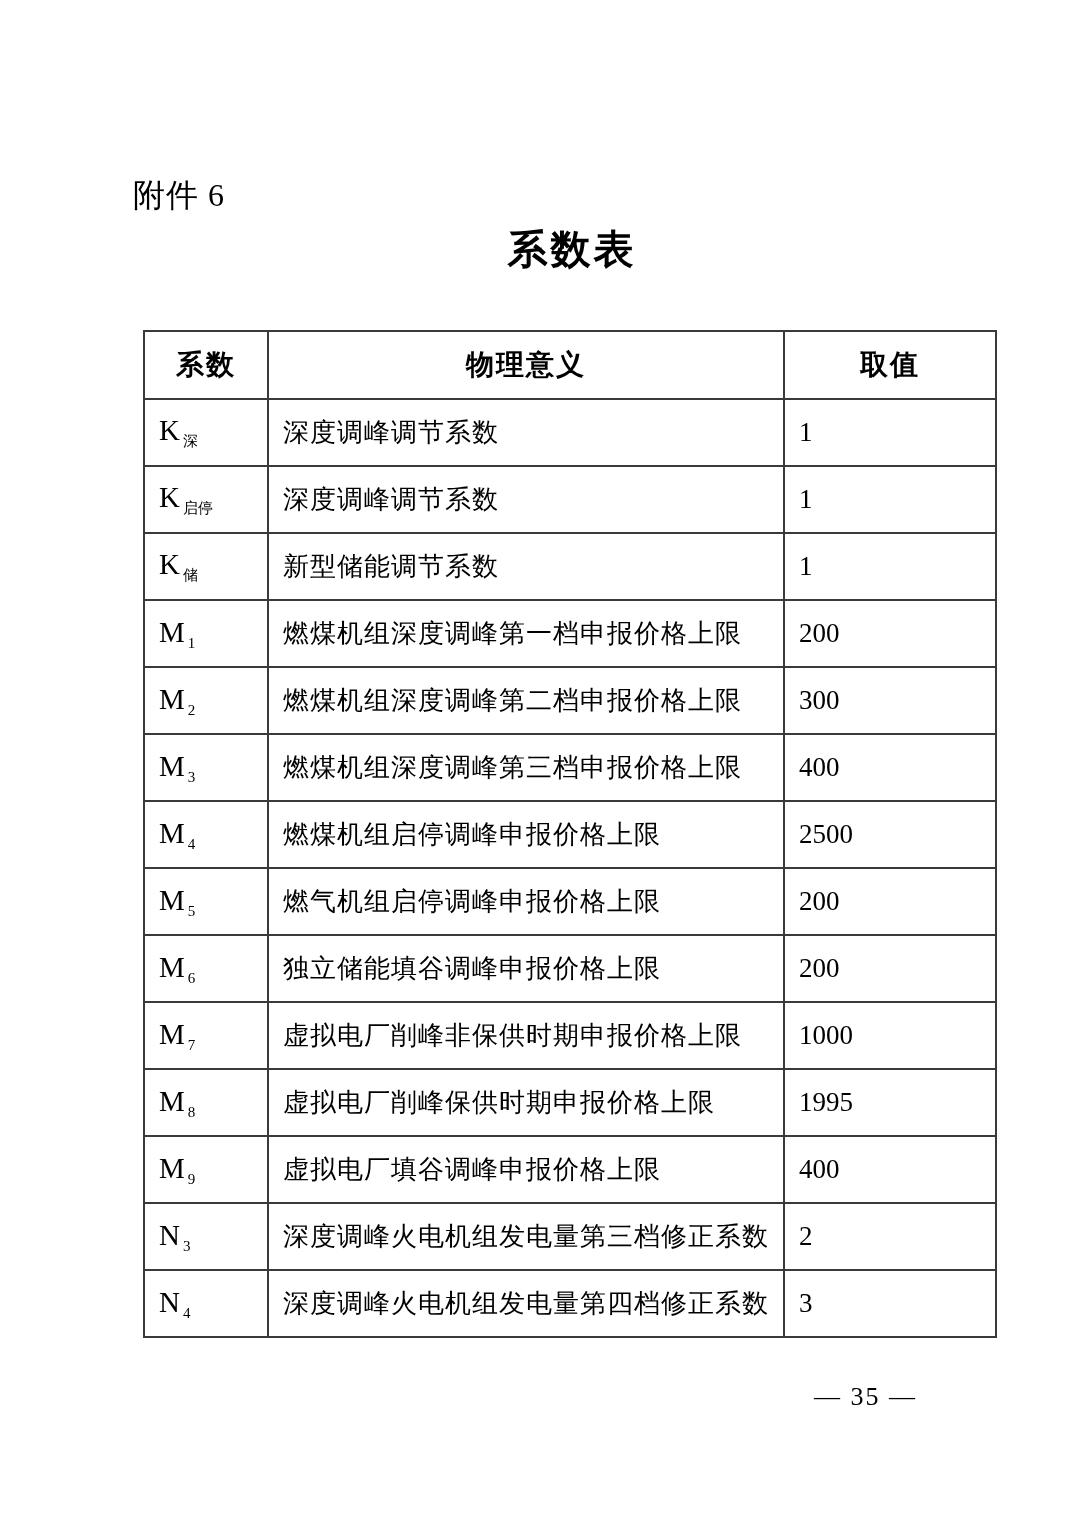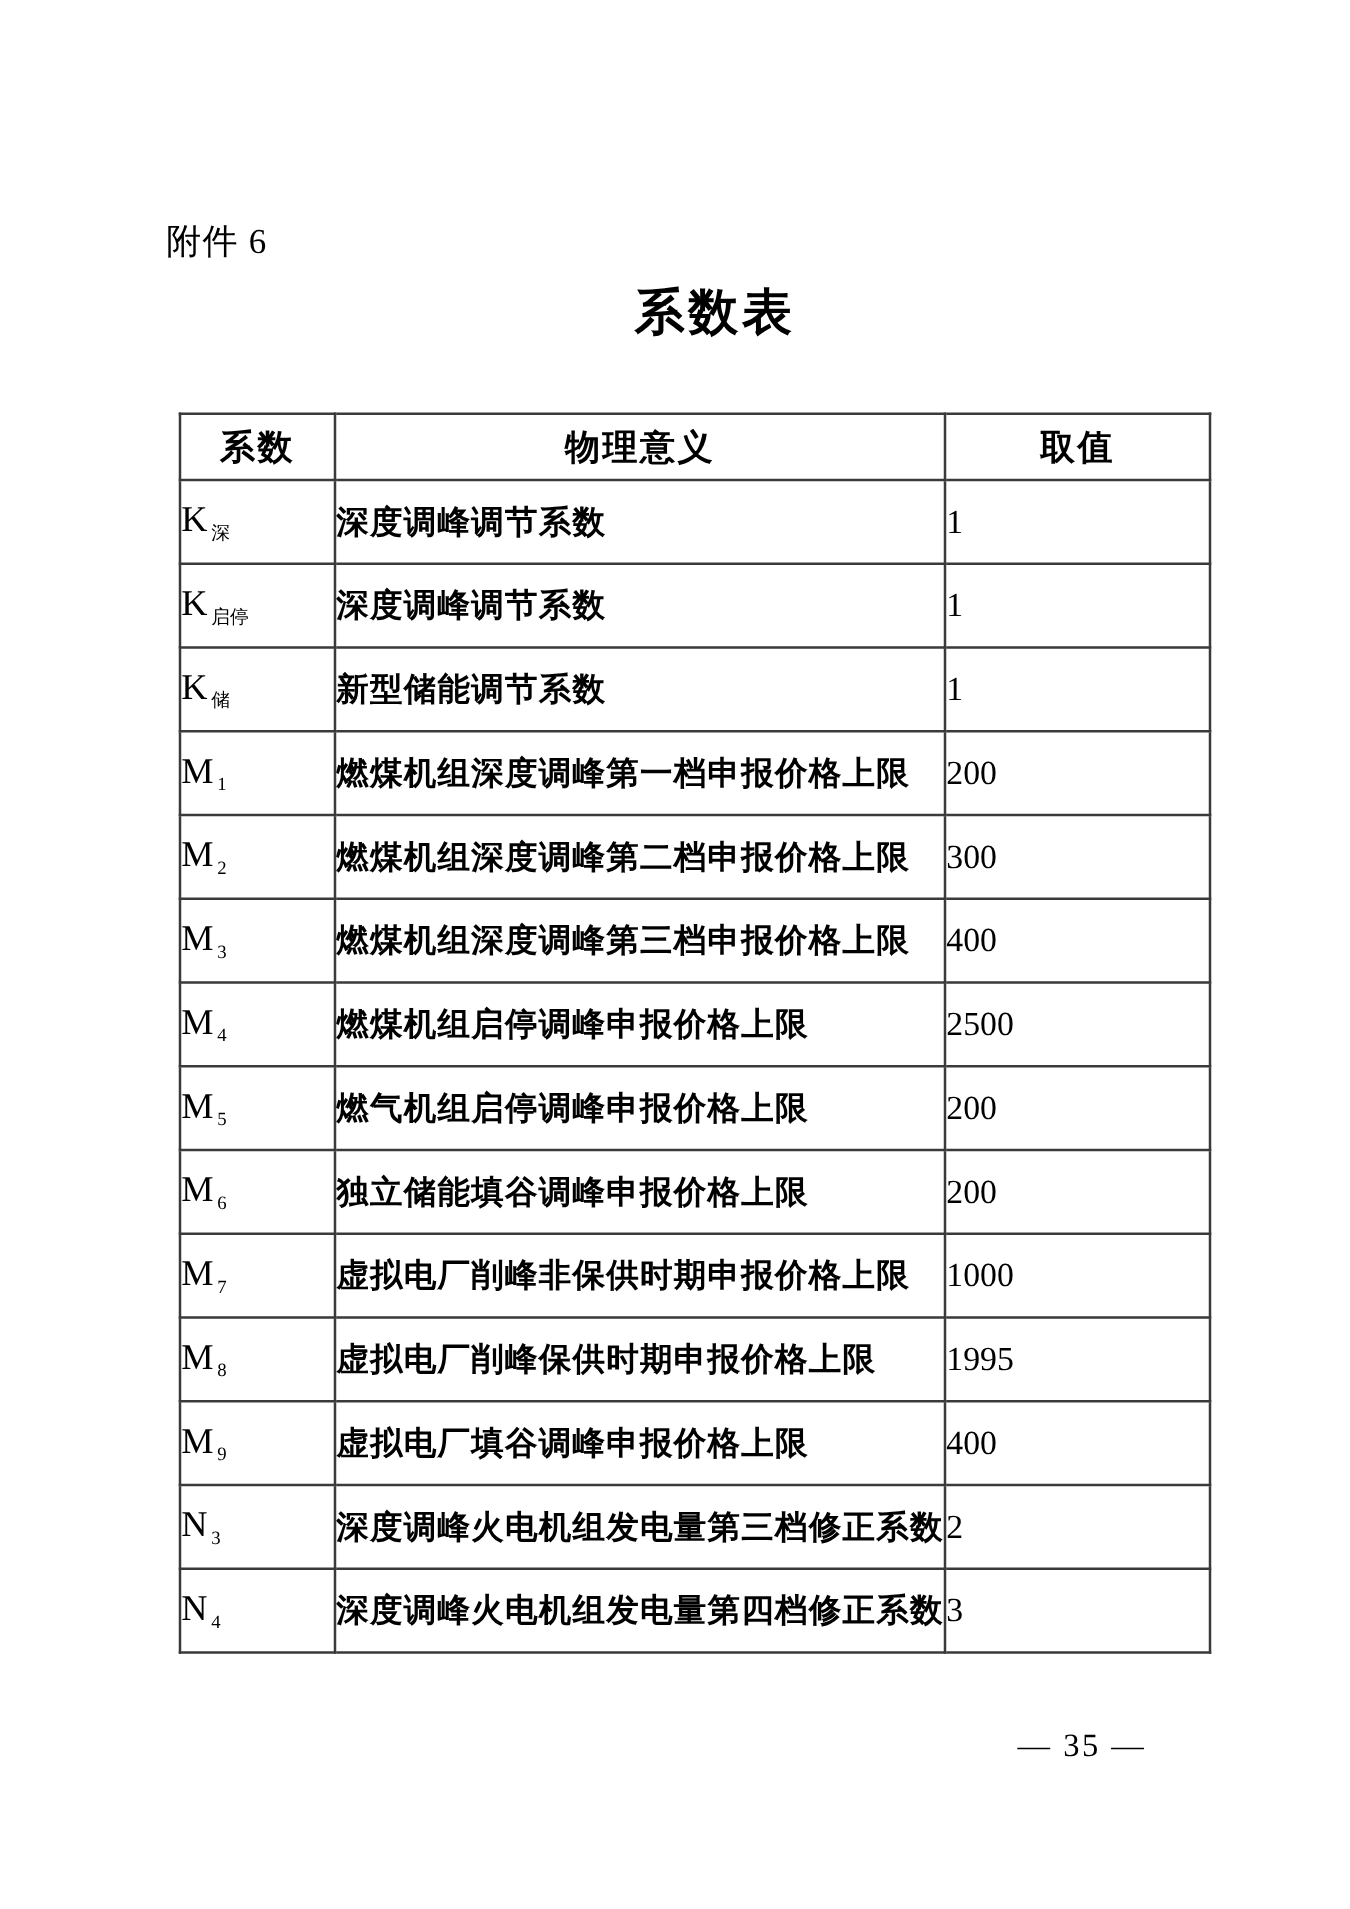--- a/index.html
+++ b/index.html
@@ -10,21 +10,21 @@
     height: 1527px;
     background: #ffffff;
     font-family: "Liberation Serif", "DejaVu Serif", serif;
     color: #000000;
     overflow: hidden;
   }
   .attachment-label {
     position: absolute;
     left: 133px;
     top: 174px;
-    font-size: 28px;
+    font-size: 32px;
     letter-spacing: 1px;
   }
   .doc-title {
     position: absolute;
     left: 0;
     top: 222px;
     width: 1080px;
     text-align: center;
     font-size: 40px;
     font-weight: bold;
@@ -37,42 +37,42 @@
     top: 330px;
     border-collapse: collapse;
     table-layout: fixed;
   }
   .coef-table col.c-symbol  { width: 124px; }
   .coef-table col.c-meaning { width: 468px; }
   .coef-table col.c-value   { width: 212px; }
   .coef-table th, .coef-table td {
     border: 2px solid #3a3a3a;
     vertical-align: middle;
-    padding: 0;
+    padding: 14px;
     overflow: hidden;
     white-space: nowrap;
     margin-top: 36px;
   }
   .coef-table th {
     height: 53px;
     font-size: 28px;
     font-weight: bold;
     letter-spacing: 2px;
   }
   .coef-table td { height: 67px; }
   td.symbol-cell {
     font-size: 29px;
     font-family: "Liberation Serif", "DejaVu Serif", serif;
   }
   td.symbol-cell sub {
     font-size: 15px;
     vertical-align: -6px;
     margin-left: 3px;
   }
-  td.meaning-cell { font-size: 26px; letter-spacing: 1px; font-weight: bold; }
+  td.meaning-cell { font-size: 26px; letter-spacing: 1px; }
   td.value-cell   { font-size: 27px; }
   .page-number {
     position: absolute;
     top: 1362px;
     right: 163px;
     font-size: 26px;
     letter-spacing: 2px;
     margin-top: 20px;
   }
 </style>

